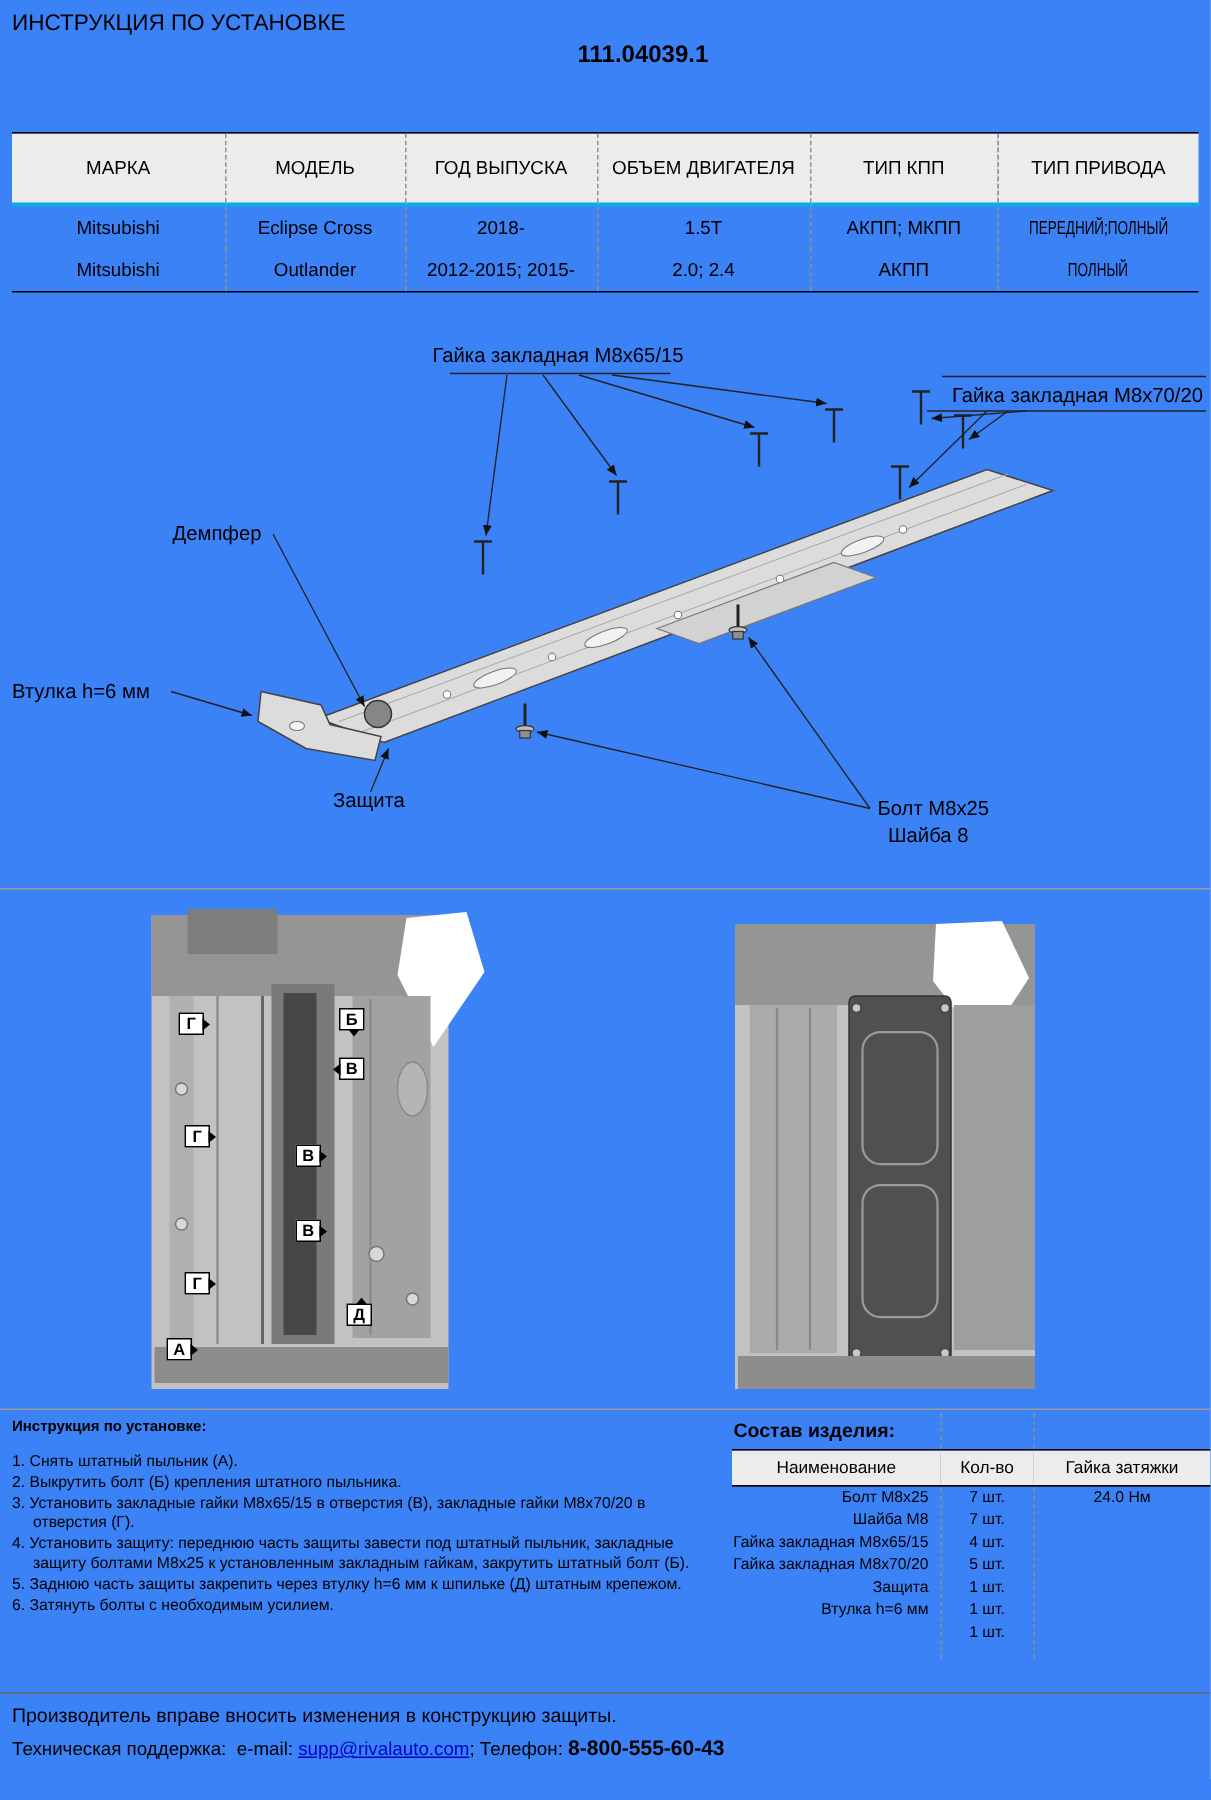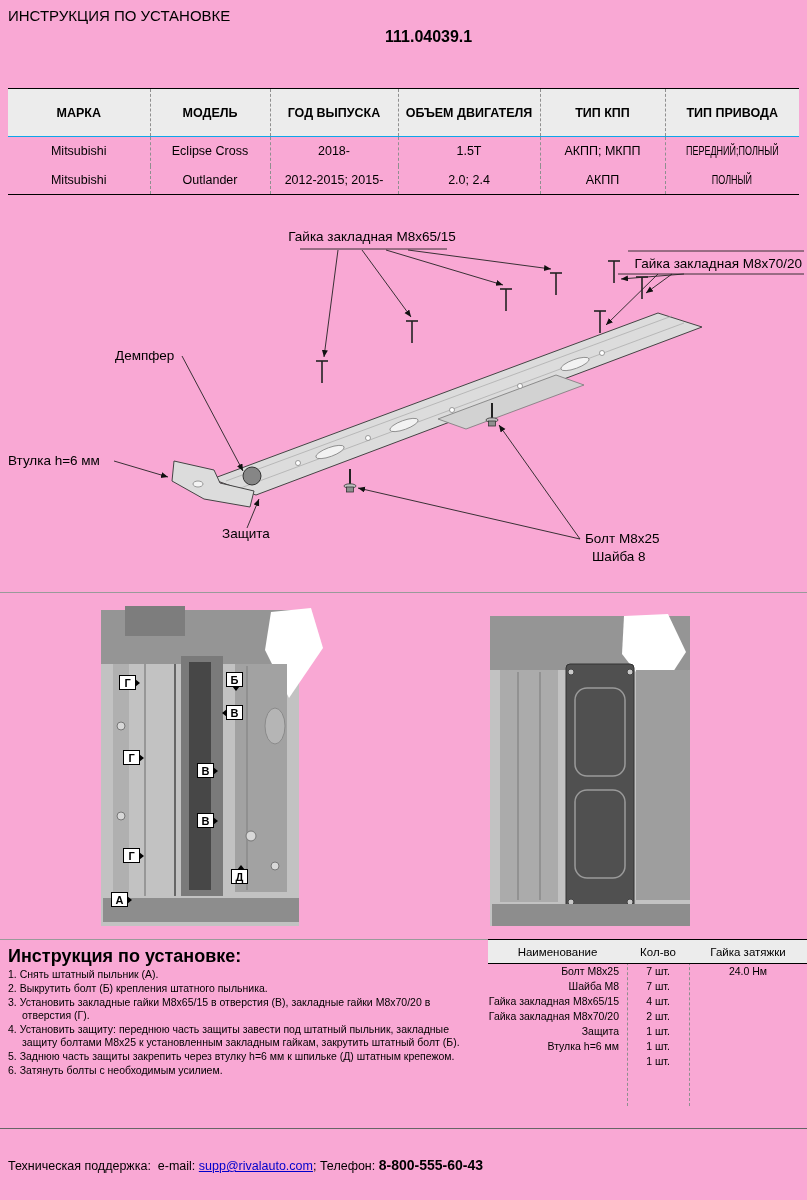--- a/index.html
+++ b/index.html
@@ -1,30 +1,30 @@
 <!DOCTYPE html>
 <html><head>
 <meta charset="utf-8">
 <style>
   * { margin:0; padding:0; box-sizing:border-box; }
   body { background:#e8e8e8; font-family:"Liberation Sans", sans-serif; }
-  .page { position:relative; width:807px; height:1200px; background:#f9a8d4; margin:0 auto;
+  .page { position:relative; width:807px; height:1200px; background:#3b82f6; margin:0 auto;
           overflow:hidden; color:#000; }
   .abs { position:absolute; }
 
   
   .h-title { left:8px; top:7px; font-size:15px; }
   .h-product { left:8px; top:28px; font-size:16px; font-weight:bold; }
   .h-part { left:385px; top:28px; font-size:16px; font-weight:bold; }
 
   
   .vt-wrap { left:8px; top:88px; width:791px; }
   table.vt { border-collapse:collapse; width:791px; table-layout:fixed; text-align:center; }
-  table.vt th { background:#ececec; border-top:1px solid #000; border-bottom:1px solid #0ea5e9;
-                font-weight:bold; font-size:12.5px; height:48px; padding:0 6px; }
+  table.vt th { background:#ececec; border-top:1px solid #000; border-bottom:3px solid #0ea5e9;
+                font-weight:normal; font-size:12.5px; height:48px; padding:0 6px; }
   table.vt td { font-size:12.5px; height:29px; padding:0 2px; }
   table.vt th:not(:last-child), table.vt td:not(:last-child) { border-right:1px dashed #8f8f8f; }
   table.vt tr.last td { border-bottom:1px solid #000; }
   .cond { display:inline-block; transform:scaleX(0.72); transform-origin:center; white-space:nowrap; font-size:12.5px; }
 
   
   svg text { font-family:"Liberation Sans", sans-serif; font-size:13.5px; fill:#000; }
   .cl { stroke:#222; stroke-width:0.9; fill:none; marker-end:url(#arr); }
 
   
@@ -35,29 +35,29 @@
   
   .marker { position:absolute; min-width:17px; height:15px; background:#fff; border:1px solid #000;
             font-size:11px; font-weight:bold; line-height:14px; text-align:center; padding:0 2px; z-index:6; }
   .marker::after { content:""; position:absolute; border:4px solid transparent; }
   .pt-r::after { left:100%; top:3px; border-left:5px solid #000; }
   .pt-l::after { right:100%; top:3px; border-right:5px solid #000; }
   .pt-d::after { top:100%; left:5px; border-top:5px solid #000; }
   .pt-u::after { bottom:100%; left:5px; border-bottom:5px solid #000; }
 
   
-  .inst-title { left:8px; top:946px; font-size:18px; font-weight:bold; }
+  .inst-title { left:8px; top:946px; font-size:10px; font-weight:bold; }
   ol.inst { position:absolute; left:8px; top:968px; width:465px; list-style:none;
             counter-reset:n; font-size:10.5px; line-height:13px; }
   ol.inst li { counter-increment:n; padding-left:14px; text-indent:-14px; margin-bottom:1px; }
   ol.inst li::before { content:counter(n) ". "; }
 
   
   .parts-title { left:489px; top:946px; font-size:13px; font-weight:bold; }
-  table.pt { position:absolute; left:488px; top:939px; width:319px; border-collapse:collapse; table-layout:fixed; }
+  table.pt { position:absolute; left:488px; top:966px; width:319px; border-collapse:collapse; table-layout:fixed; }
   table.pt th { background:#ececec; border-top:1px solid #000; border-bottom:1px solid #000;
                 font-weight:normal; font-size:11.5px; height:24px; }
   table.pt td { font-size:10.5px; height:15px; }
   table.pt td.name { text-align:right; padding-right:8px; }
   table.pt td.qty, table.pt td.trq { text-align:center; }
   .dashv { position:absolute; border-left:1px dashed #8f8f8f; width:0; }
 
   
   .f-disclaimer { left:8px; top:1136px; font-size:13px; }
   .f-support { left:8px; top:1157px; font-size:12.5px; }
@@ -285,21 +285,21 @@
         <td class="qty">7 шт.</td>
         <td class="trq"></td>
       </tr>
       <tr>
         <td class="name">Гайка закладная М8х65/15</td>
         <td class="qty">4 шт.</td>
         <td class="trq"></td>
       </tr>
       <tr>
         <td class="name">Гайка закладная М8х70/20</td>
-        <td class="qty">2 шт.</td>
+        <td class="qty">5 шт.</td>
         <td class="trq"></td>
       </tr>
       <tr>
         <td class="name">Защита</td>
         <td class="qty">1 шт.</td>
         <td class="trq"></td>
       </tr>
       <tr>
         <td class="name">Втулка h=6 мм</td>
         <td class="qty">1 шт.</td>
@@ -307,20 +307,21 @@
       </tr>
       <tr>
         <td class="name"></td>
         <td class="qty">1 шт.</td>
         <td class="trq"></td>
       </tr>
     </tbody>
   </table>
 
   <div class="abs hr3"></div>
+  <div class="abs f-disclaimer">Производитель вправе вносить изменения в конструкцию защиты.</div>
   <div class="abs f-support">
     <span>Техническая поддержка:</span>&nbsp;
     <span>e-mail:</span>
     <a class="email" href="#">supp@rivalauto.com</a><span>; Телефон:</span>
     <span class="phone">8-800-555-60-43</span>
   </div>
 
 </div>
 
 </body></html>

